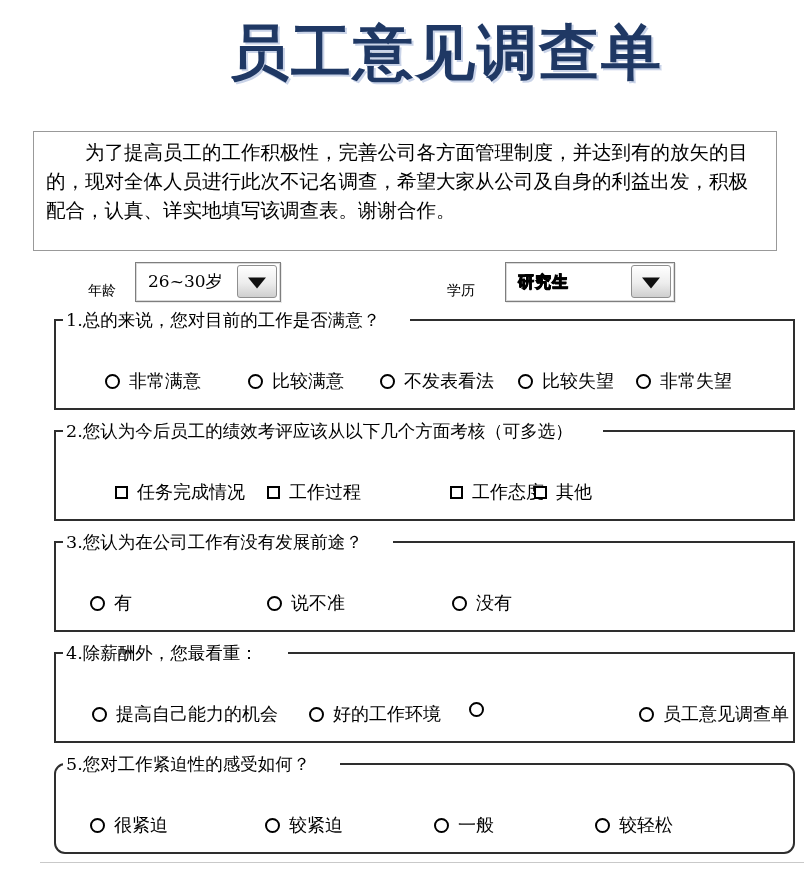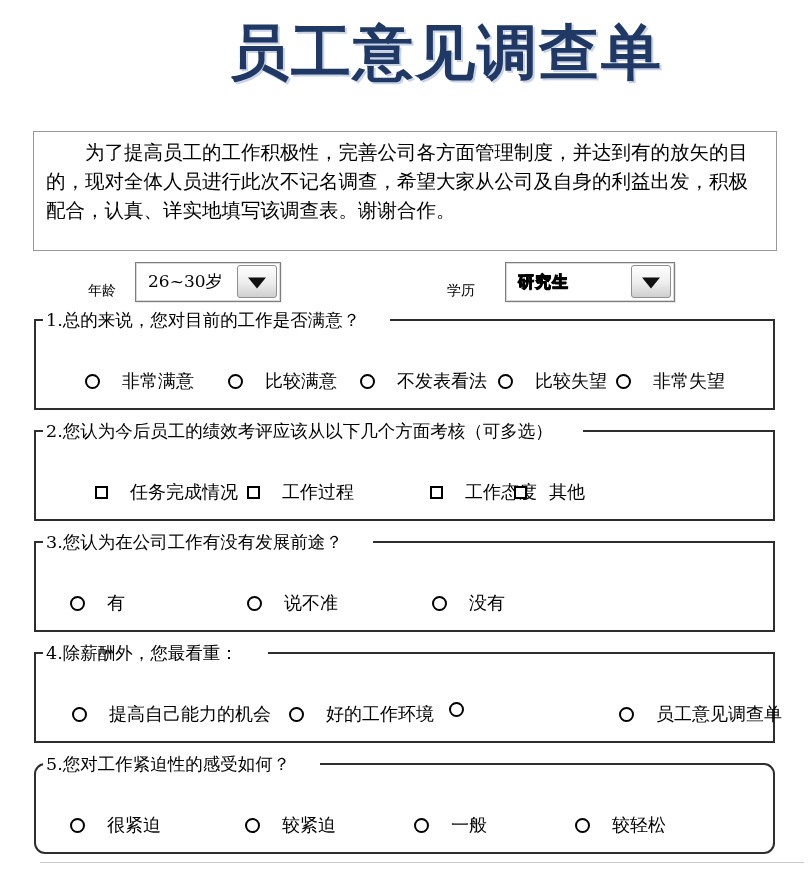--- a/index.html
+++ b/index.html
@@ -48,32 +48,32 @@
     border: 1px solid #8f8f8f; border-radius: 3px;
     background: linear-gradient(#ffffff, #ededed 55%, #cfcfcf);
   }
   .dd-arrow {
     position: absolute; left: 50%; top: 50%; transform: translate(-50%, -42%);
     width: 0; height: 0;
     border-left: 9px solid transparent; border-right: 9px solid transparent;
     border-top: 11px solid #101010;
   }
 
-  #questions { margin-top: 15px; }
+  #questions { margin-top: 15px; margin-left: 20px; }
   .qbox {
     position: relative; margin: 0 0 20px 34px; width: 741px; height: 91px;
     border: 2px solid var(--box_border, #2e2e2e); background: #fff;
   }
   .qbox:last-child { margin-bottom: 8px; border-radius: 11px; }
   .qlegend {
     position: absolute; top: -13px; left: 7px; background: #fff;
     padding: 0 30px 0 3px; font-size: 17.5px; line-height: 25px; white-space: nowrap;
   }
   .opt {
-    position: absolute; top: 48px; display: flex; align-items: center; gap: 22px;
+    position: absolute; top: 48px; display: flex; align-items: center; gap: 9px;
     font-size: 18px; white-space: nowrap;
   }
   .radio {
     width: 15px; height: 15px; border: 2px solid #000; border-radius: 50%;
     background: #fff; flex: none;
   }
   .checkbox {
     width: 13px; height: 13px; border: 2px solid #000; background: #fff; flex: none;
   }
   .bottom-line { margin: 7px 8px 0 40px; border-top: 1px solid #c9c9c9; height: 0; }

